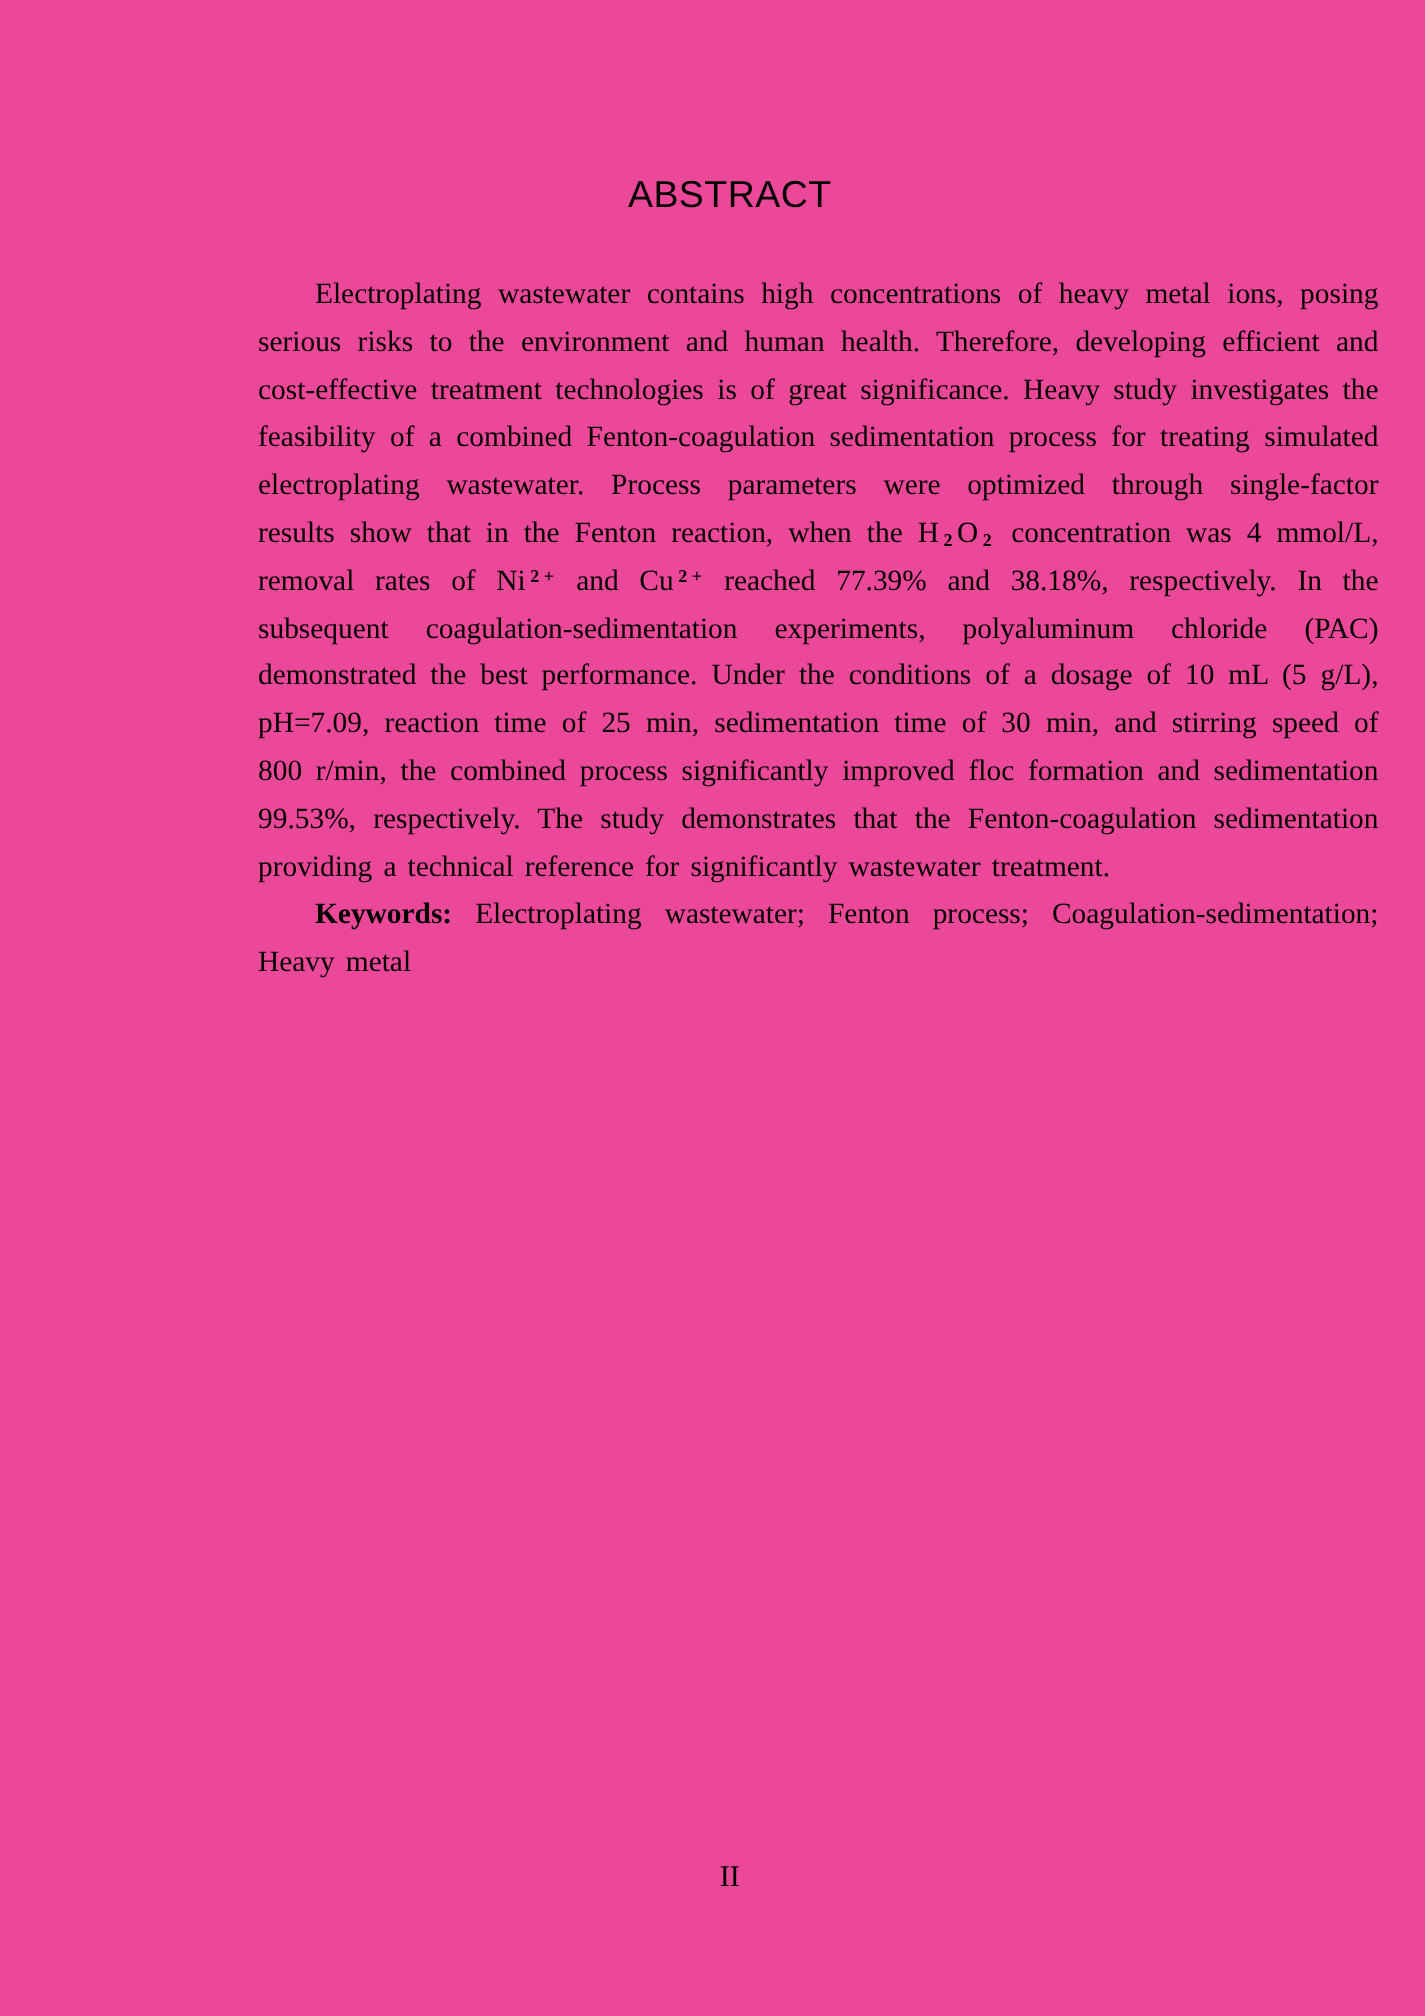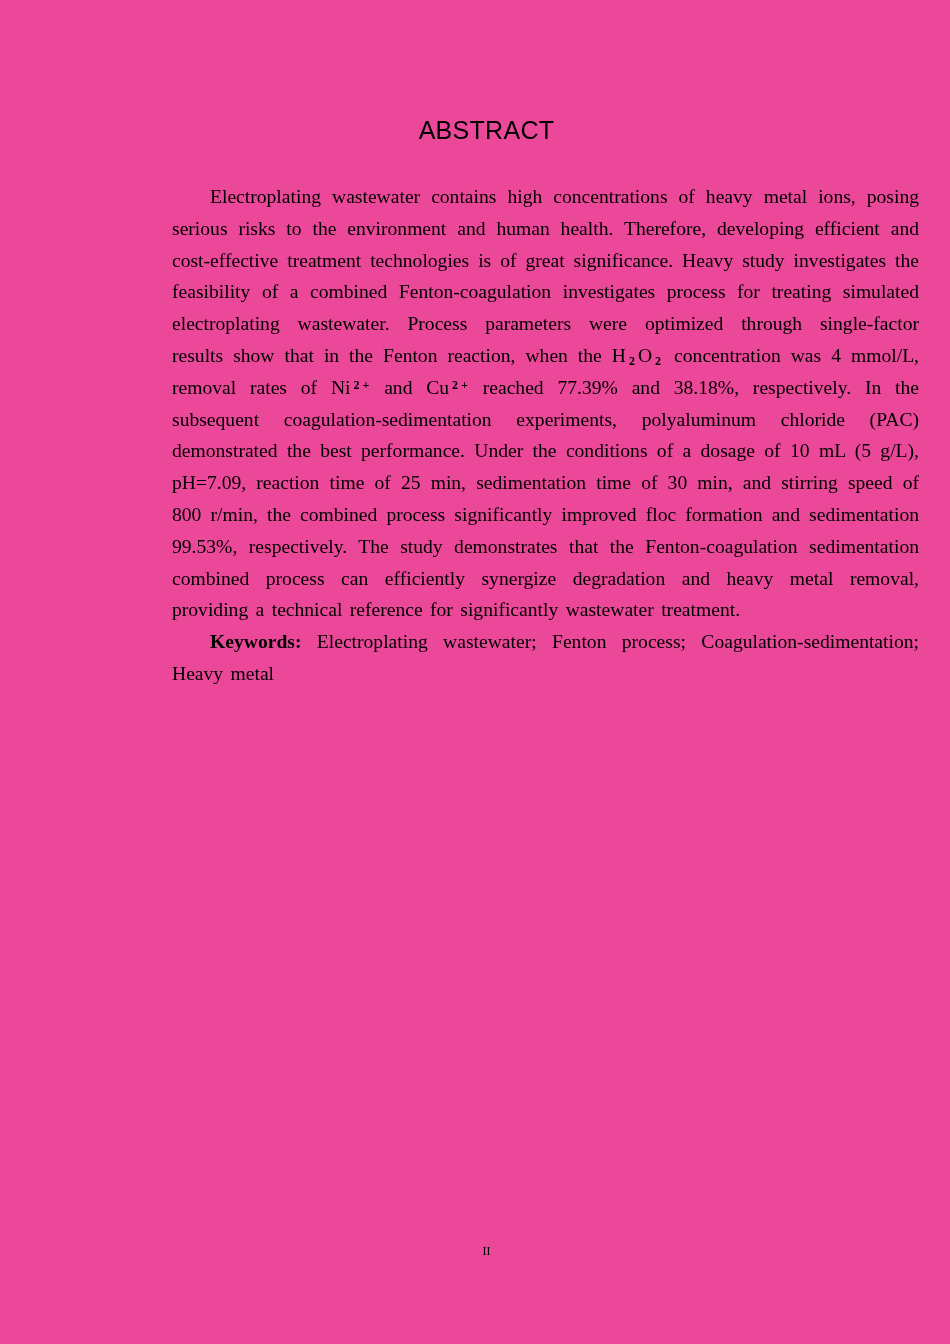--- a/index.html
+++ b/index.html
@@ -57,44 +57,43 @@
     text-indent: 0;
   }
   .line sup { vertical-align: 5px;  margin-left: 3px; margin-right: 1px; }
   .line sub { vertical-align: -3.5px; margin: 0 3px; }
   .page-number {
     position: absolute;
     top: 1240px;
     left: 113px;
     width: 747px;
     text-align: center;
-    font-size: 12px;
+    font-size: 20px;
     line-height: 22px;
   }
 </style>
 </head>
 <body>
 
 <div class="page">
   <h1 class="title">ABSTRACT</h1>
   <div class="content">
     <div>
         <div class="line indent"><span>Electroplating wastewater contains high concentrations of heavy metal ions, posing</span></div>
         <div class="line"><span>serious risks to the environment and human health. Therefore, developing efficient and</span></div>
         <div class="line"><span>cost-effective treatment technologies is of great significance. Heavy study investigates the</span></div>
-        <div class="line"><span>feasibility of a combined Fenton-coagulation investigates process for treating simulated</span></div>
+        <div class="line"><span>feasibility of a combined Fenton-coagulation sedimentation process for treating simulated</span></div>
         <div class="line"><span>electroplating wastewater. Process parameters were optimized through single-factor</span></div>
         <div class="line"><span>results show that in the Fenton reaction, when the H</span><sub>2</sub><span>O</span><sub>2</sub><span> concentration was 4 mmol/L,</span></div>
         <div class="line"><span>removal rates of Ni</span><sup>2 +</sup><span> and Cu</span><sup>2 +</sup><span> reached 77.39% and 38.18%, respectively. In the</span></div>
         <div class="line"><span>subsequent coagulation-sedimentation experiments, polyaluminum chloride (PAC)</span></div>
         <div class="line"><span>demonstrated the best performance. Under the conditions of a dosage of 10 mL (5 g/L),</span></div>
         <div class="line"><span>pH=7.09, reaction time of 25 min, sedimentation time of 30 min, and stirring speed of</span></div>
         <div class="line"><span>800 r/min, the combined process significantly improved floc formation and sedimentation</span></div>
         <div class="line"><span>99.53%, respectively. The study demonstrates that the Fenton-coagulation sedimentation</span></div>
-        <div class="line"><span>combined process can efficiently synergize degradation and heavy metal removal,</span></div>
         <div class="line noj"><span>providing a technical reference for significantly wastewater treatment.</span></div>
       </div>
     <div>
         <div class="line indent"><b>Keywords:</b><span> Electroplating wastewater; Fenton process; Coagulation-sedimentation;</span></div>
         <div class="line noj"><span>Heavy metal</span></div>
       </div>
   </div>
   <div class="page-number">II</div>
 </div>
 

